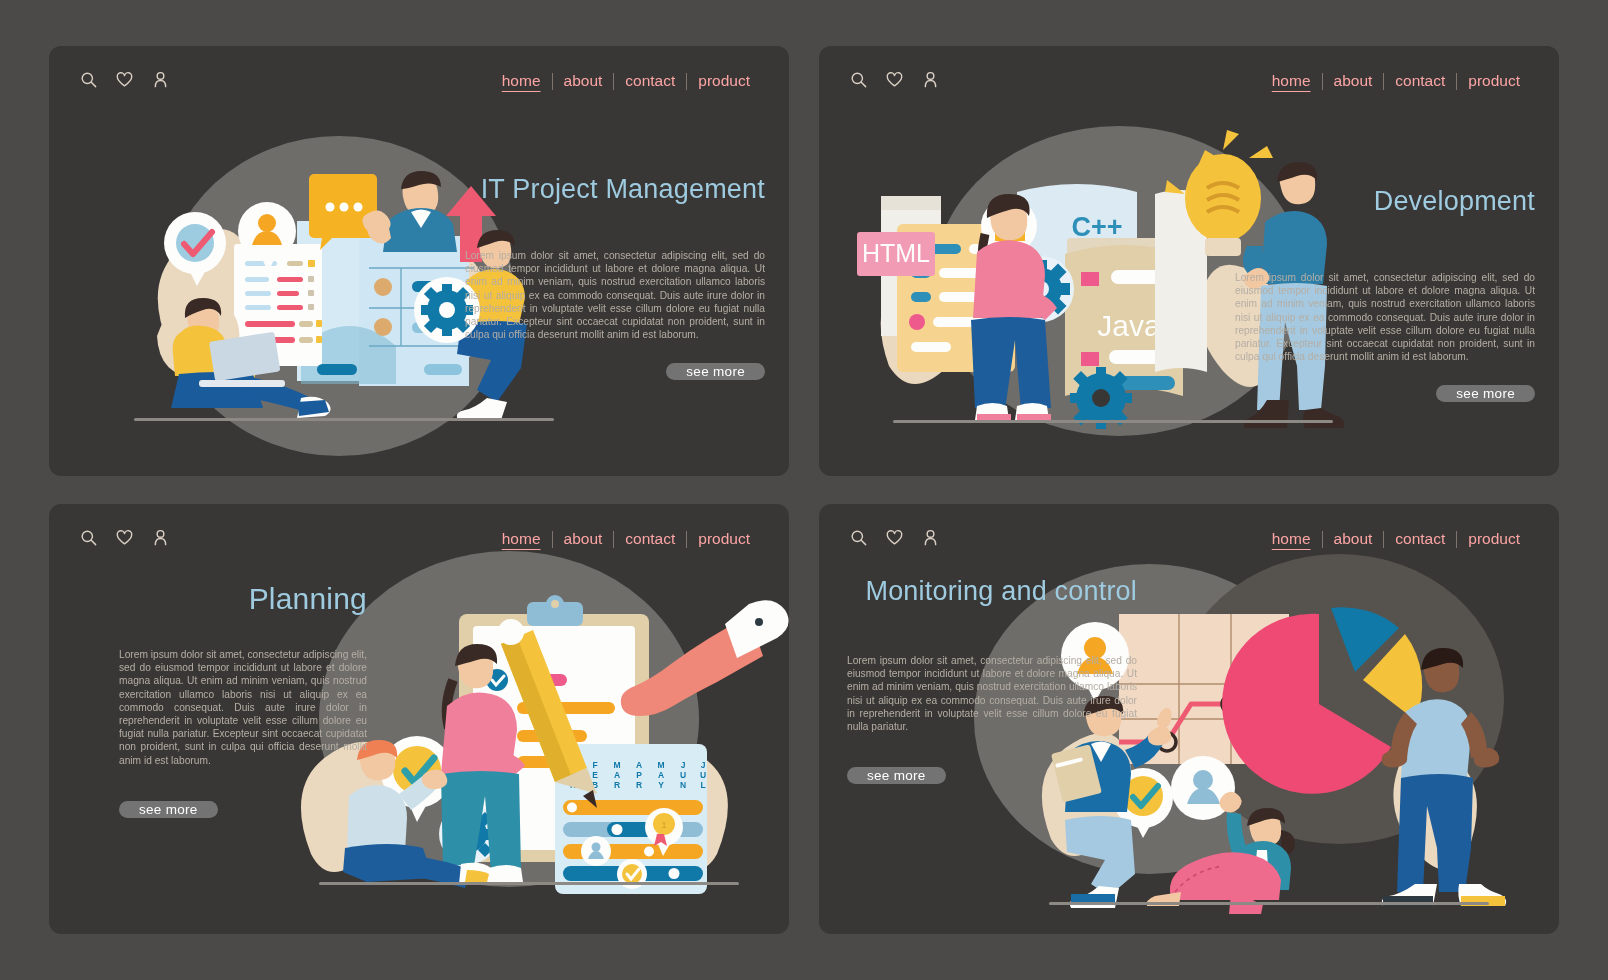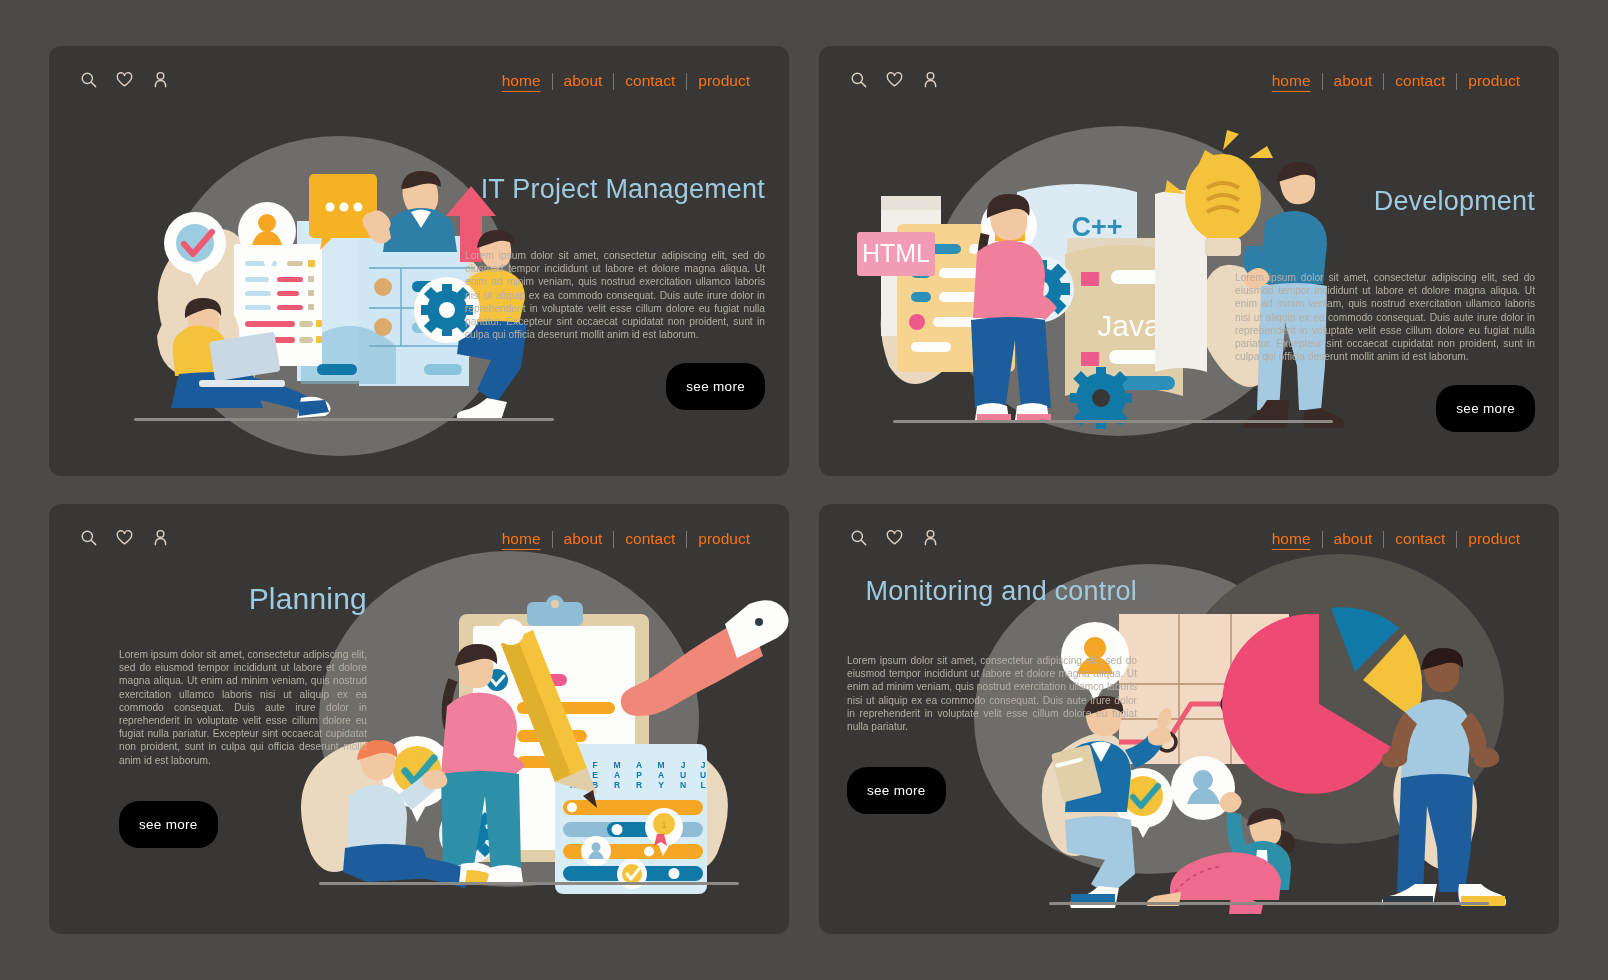--- a/index.html
+++ b/index.html
@@ -22,30 +22,30 @@
     position:relative;
     background:#393735;
     border-radius:12px;
     overflow:hidden;
   }
   
   .hdr{position:absolute;top:0;left:0;right:0;height:70px;z-index:40;}
   .icons{position:absolute;left:30px;top:24px;display:flex;gap:17px;align-items:center;}
   .icons svg{display:block;}
   .nav{position:absolute;right:28px;top:26px;display:flex;align-items:center;font-size:15.5px;color:#d9cfc4;}
-  .nav .it{padding:0 11px;white-space:nowrap;color:#f97316;}
+  .nav .it{padding:0 11px;white-space:nowrap;color:#fca5a5;}
   .nav .it.active{text-decoration:underline;text-underline-offset:5px;}
   .nav .sep{width:1px;height:17px;background:#7d756d;}
   
   .txt{position:absolute;z-index:35;}
   .ttl{font-size:27px;color:#9ecbe0;font-weight:400;letter-spacing:.2px;white-space:nowrap;text-align:right;}
   .body{font-size:10.2px;line-height:13.2px;color:#b5aea4;text-align:justify;}
   .btn{
-    display:inline-block;background:#000000;color:#fff;
-    border-radius:20px;padding:16px 20px;font-size:13.5px;
+    display:inline-block;background:#737373;color:#fff;
+    border-radius:20px;padding:1px 20px;font-size:13.5px;
     border:none;cursor:pointer;letter-spacing:.3px;
   }
   
   .p1 .txt{right:24px;top:128px;width:300px;text-align:right;}
   .p1 .ttl{margin-bottom:44px;}
   .p2 .txt{right:24px;top:140px;width:300px;text-align:right;}
   .p2 .ttl{margin-bottom:54px;}
   .p3 .txt{left:70px;top:78px;width:248px;text-align:left;}
   .p3 .ttl{font-size:30px;margin-bottom:32px;}
   .p4 .txt{left:28px;top:72px;width:290px;text-align:left;}

